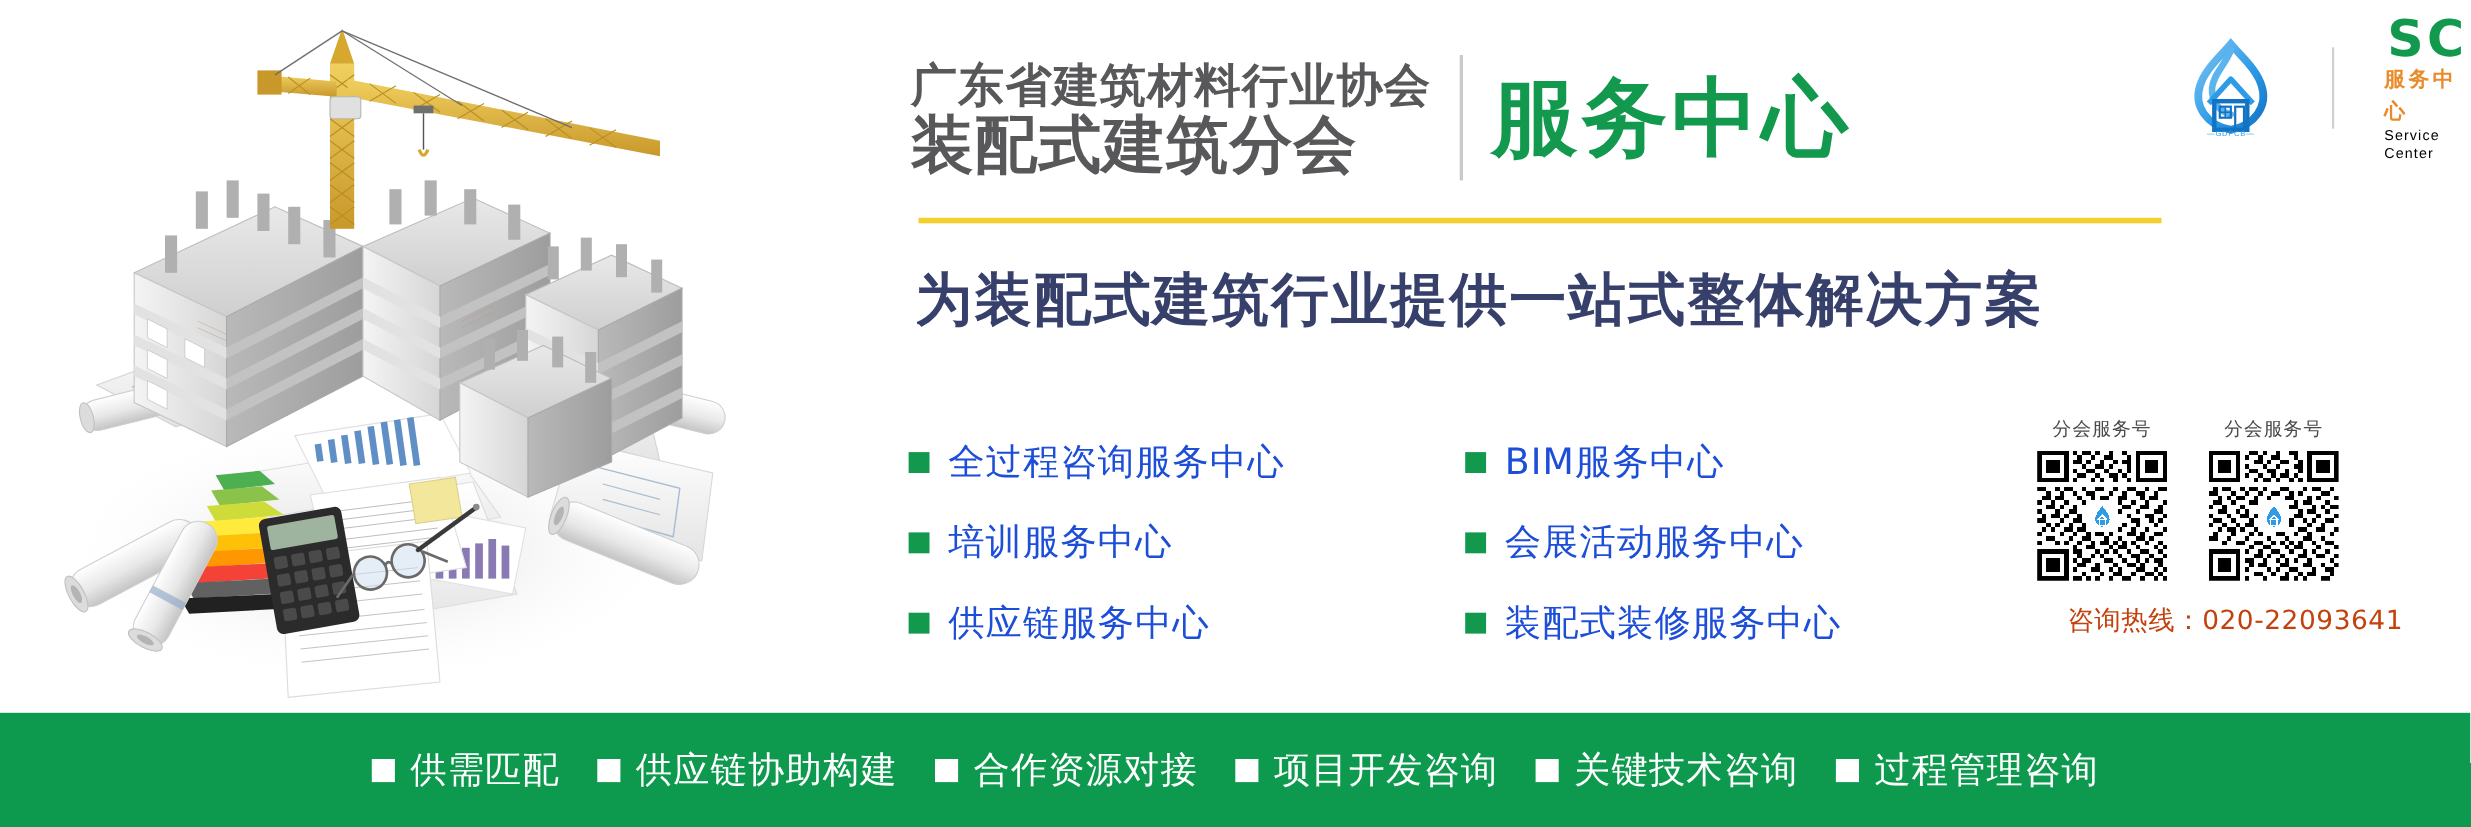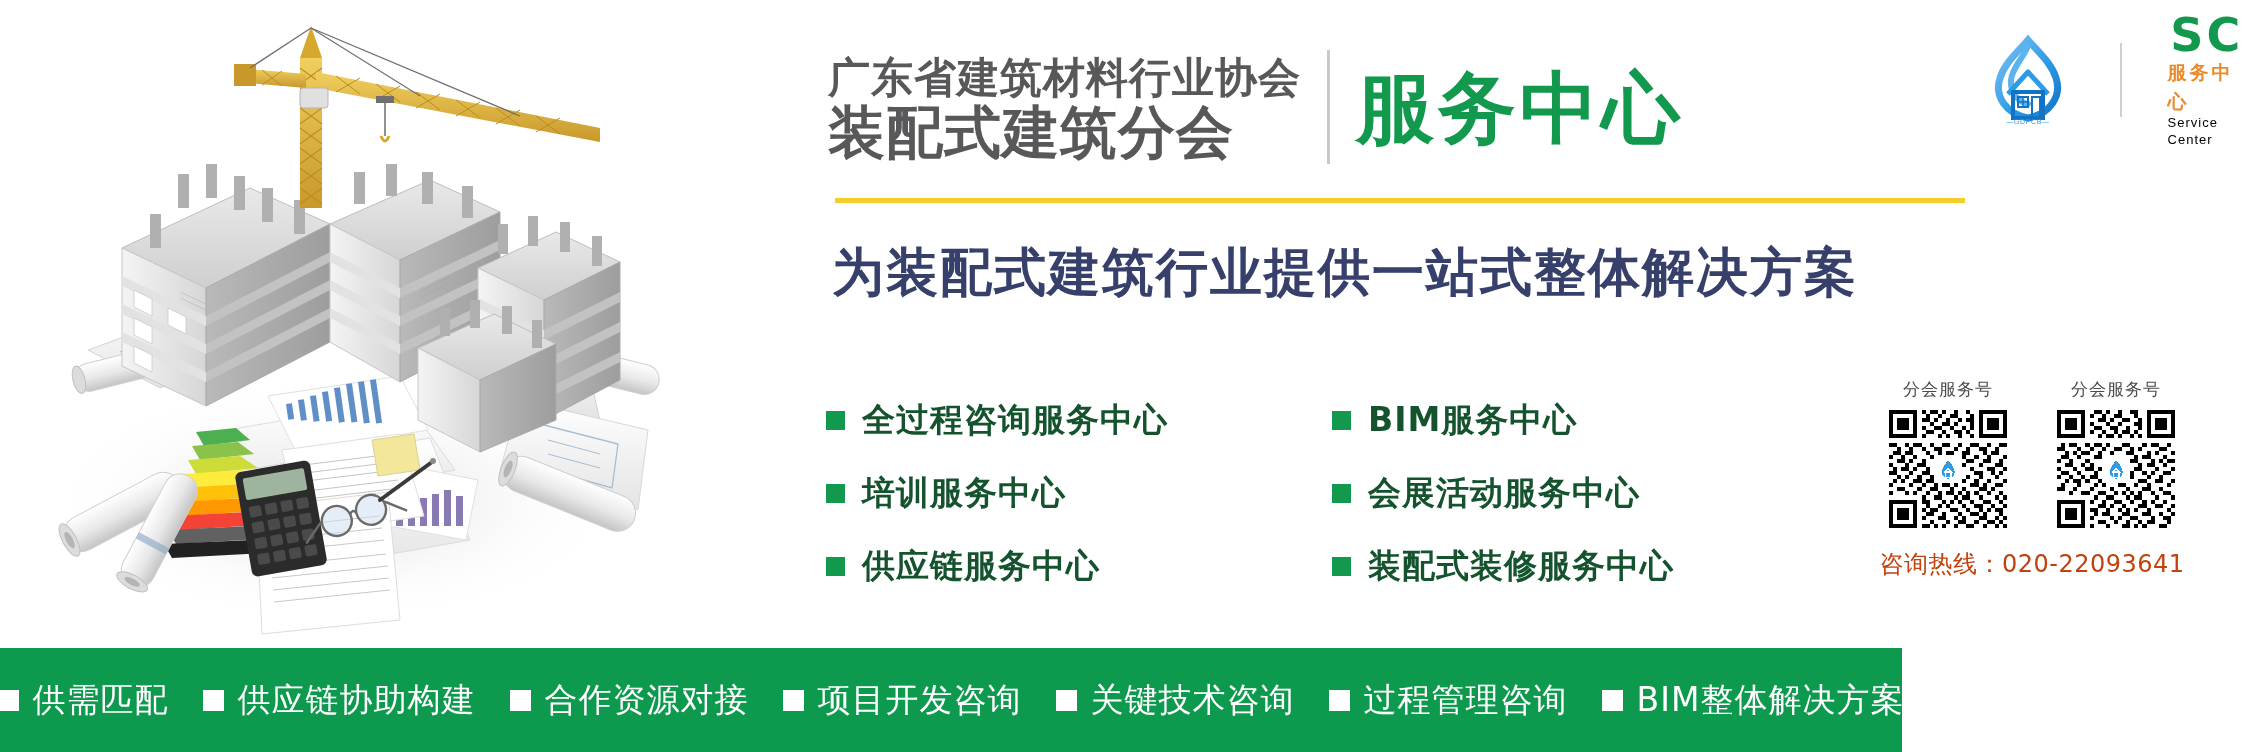--- a/index.html
+++ b/index.html
@@ -74,21 +74,21 @@
     position:absolute; left:166px; top:398px;
     display:flex; gap:164px;
   }
   .service-col { display:flex; flex-direction:column; gap:28px; }
   .service-item {
     display:flex; align-items:center; gap:17px;
     white-space:nowrap;
   }
   .bullet-sq { width:19px; height:19px; background:#12994E; flex:0 0 auto; }
   .service-label {
-    font-size:33px; color:#14532d; font-weight:bold; letter-spacing:1px;
+    font-size:33px; color:#1d4ed8; font-weight:normal; letter-spacing:1px;
     font-family:"DejaVu Sans","Liberation Sans",sans-serif;
   }
 
   
   #logo-block {
     position:absolute; left:1322px; top:12px;
     display:flex; align-items:center;gap:28px;
   }
   #logo-mark { width:92px; height:92px; position:relative; }
   #logo-mark svg { display:block; }
@@ -104,38 +104,38 @@
     letter-spacing:3px; line-height:1.5;
     font-family:"DejaVu Sans","Liberation Sans",sans-serif;
   }
   #logo-en {
     font-size:13px; color:#000000; letter-spacing:1px; line-height:1.3;
     font-family:"Liberation Sans",sans-serif;
   }
 
   
   #qr-block { position:absolute; left:1192px; top:378px; width:360px; }
-  #qr-row { display:flex; gap:50px;justify-content:center; }
+  #qr-row { display:flex; gap:38px; }
   .qr-cell { display:flex; flex-direction:column; align-items:center; }
   .qr-caption {
     font-size:17px; color:#4a4a4a; letter-spacing:1px; margin-bottom:9px;
     font-family:"DejaVu Sans","Liberation Sans",sans-serif;
   }
   .qr-img { width:118px; height:118px; position:relative; background:#fff; }
   .qr-img svg { display:block; }
   #hotline {
     margin-top:20px; text-align:center; width:100%;
     font-size:24px; color:#c2410c; letter-spacing:0.5px;
     font-family:"DejaVu Sans","Liberation Sans",sans-serif;
   }
 
   
   #bottom-bar {
     position:absolute; left:0; bottom:0;
-    width:1902px; height:104px; background:#0E9A4E;
+    width:2246px; height:104px; background:#0E9A4E;
     display:flex; align-items:center; justify-content:center;
     gap:34px;
   }
   .bar-item { display:flex; align-items:center; gap:14px; white-space:nowrap; }
   .bar-sq { width:21px; height:21px; background:#ffffff; flex:0 0 auto; }
   .bar-label {
     font-size:33px; color:#ffffff; letter-spacing:1px;
     font-family:"DejaVu Sans","Liberation Sans",sans-serif;
   }
 </style>
@@ -1020,19 +1020,15 @@
       <span class="bar-label">项目开发咨询</span>
     </div>
     <div class="bar-item">
       <span class="bar-sq"></span>
       <span class="bar-label">关键技术咨询</span>
     </div>
     <div class="bar-item">
       <span class="bar-sq"></span>
       <span class="bar-label">过程管理咨询</span>
     </div>
-    <div class="bar-item">
-      <span class="bar-sq"></span>
-      <span class="bar-label">BIM整体解决方案</span>
-    </div>
   </div>
 
 </div>
 
 </body></html>

